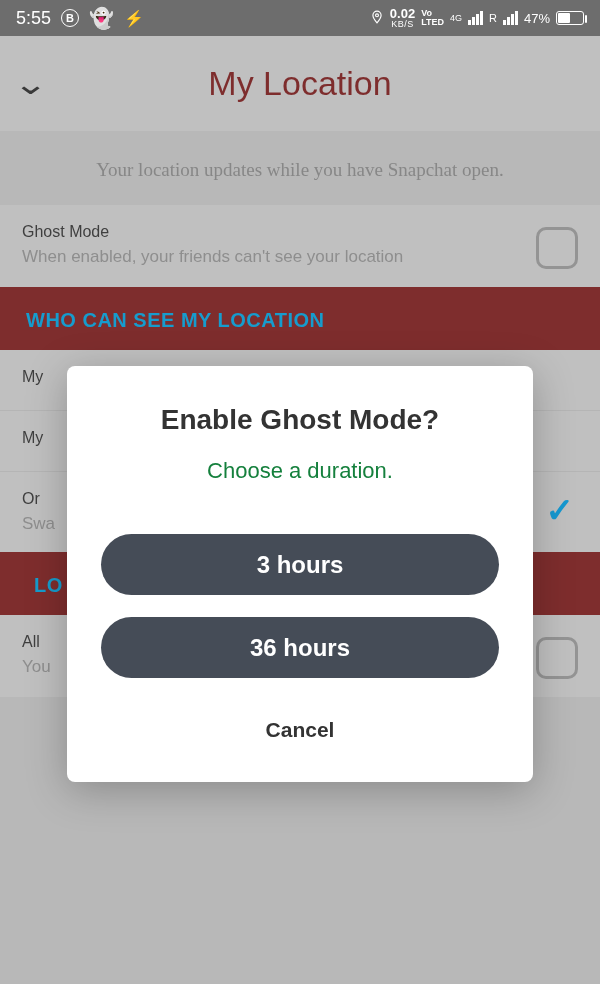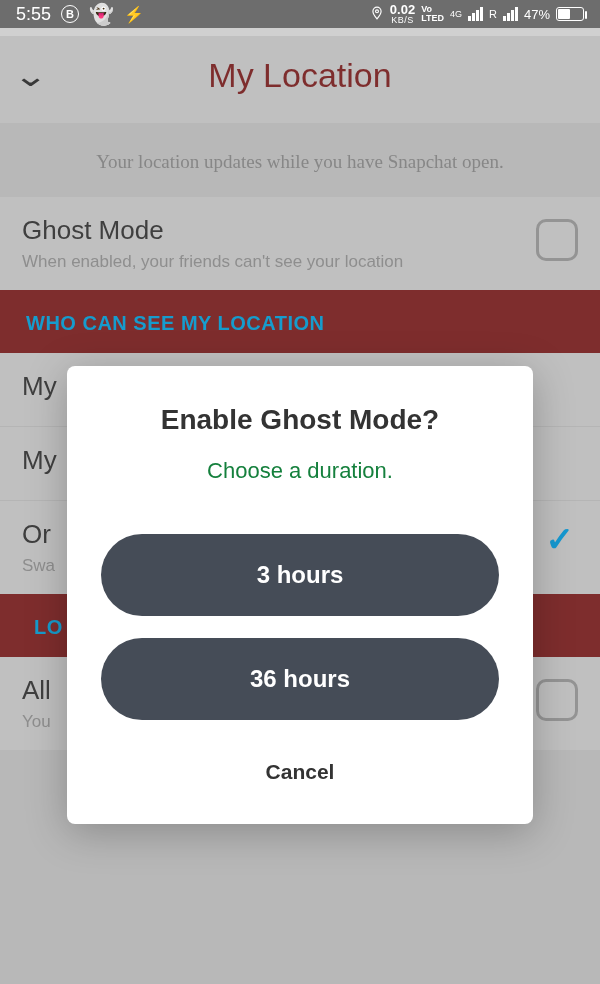--- a/index.html
+++ b/index.html
@@ -1,21 +1,21 @@
 <!DOCTYPE html>
 <html><head>
 <meta charset="utf-8">
 <style>
   * { box-sizing: border-box; margin: 0; padding: 0; }
   html, body { width: 600px; height: 984px; overflow: hidden; font-family: -apple-system, Helvetica, Arial, sans-serif; }
   body { background: #c6c6c6; position: relative; }
 
   
   .status-bar {
-    height: 28px;
+    height: 36px;
     background: #6d6d6d;
     color: #fff;
     display: flex;
     align-items: center;
     padding: 0 16px;
     font-size: 18px;
   }
   .status-left { display: flex; align-items: center; gap: 10px; flex: 1; }
   .status-right { display: flex; align-items: center; gap: 6px; font-size: 13px; }
   .sb-time { font-weight: 500; }
@@ -58,21 +58,21 @@
   }
   .row {
     background: #d0d0d0;
     padding: 18px 22px;
     display: flex;
     align-items: flex-start;
     gap: 12px;
   }
   .row + .row { border-top: 1px solid #c2c2c2; }
   .row-text { flex: 1; }
-  .row-title { font-size: 26px; color: #333; font-weight: 500; margin-bottom: 6px; }
+  .row-title { font-size: 16px; color: #333; font-weight: 500; margin-bottom: 6px; }
   .row-sub { font-size: 17px; color: #939393; }
   .row-check { font-size: 34px; color: #009fe3; font-weight:bold; margin-right:4px; }
   .toggle {
     width: 42px; height: 42px;
     border: 3px solid #9a9a9a;
     border-radius: 10px;
     margin-top: 4px;
   }
 
   .section-head {
@@ -100,21 +100,21 @@
     text-align: center;
   }
   .modal-title { font-size: 28px; font-weight: 700; color: #333; margin-bottom: 22px; }
   .modal-sub { font-size: 22px; color: #15803d; margin-bottom: 50px; }
   .pill {
     background: #454c57;
     color: #fff;
     font-size: 24px;
     font-weight: 700;
     border-radius: 44px;
-    height: 82px;
+    height: 61px;
     display: flex;
     align-items: center;
     justify-content: center;
     margin-bottom: 22px;
     cursor: pointer;
   }
   .cancel {
     font-size: 21px;
     font-weight: 700;
     color: #333;

